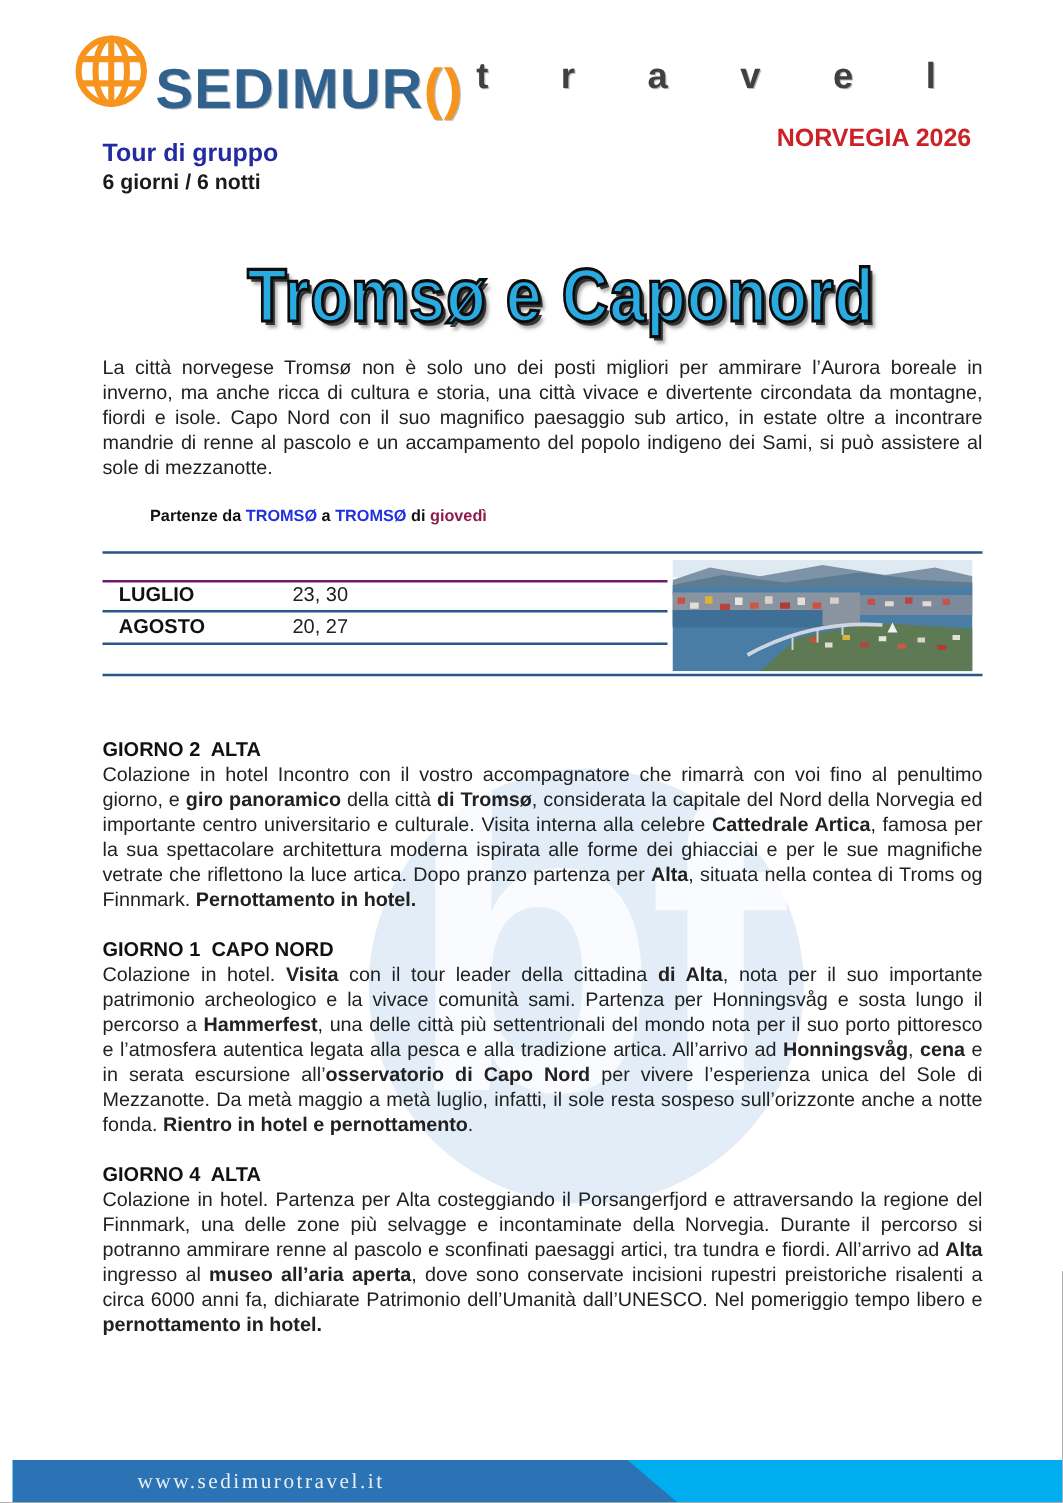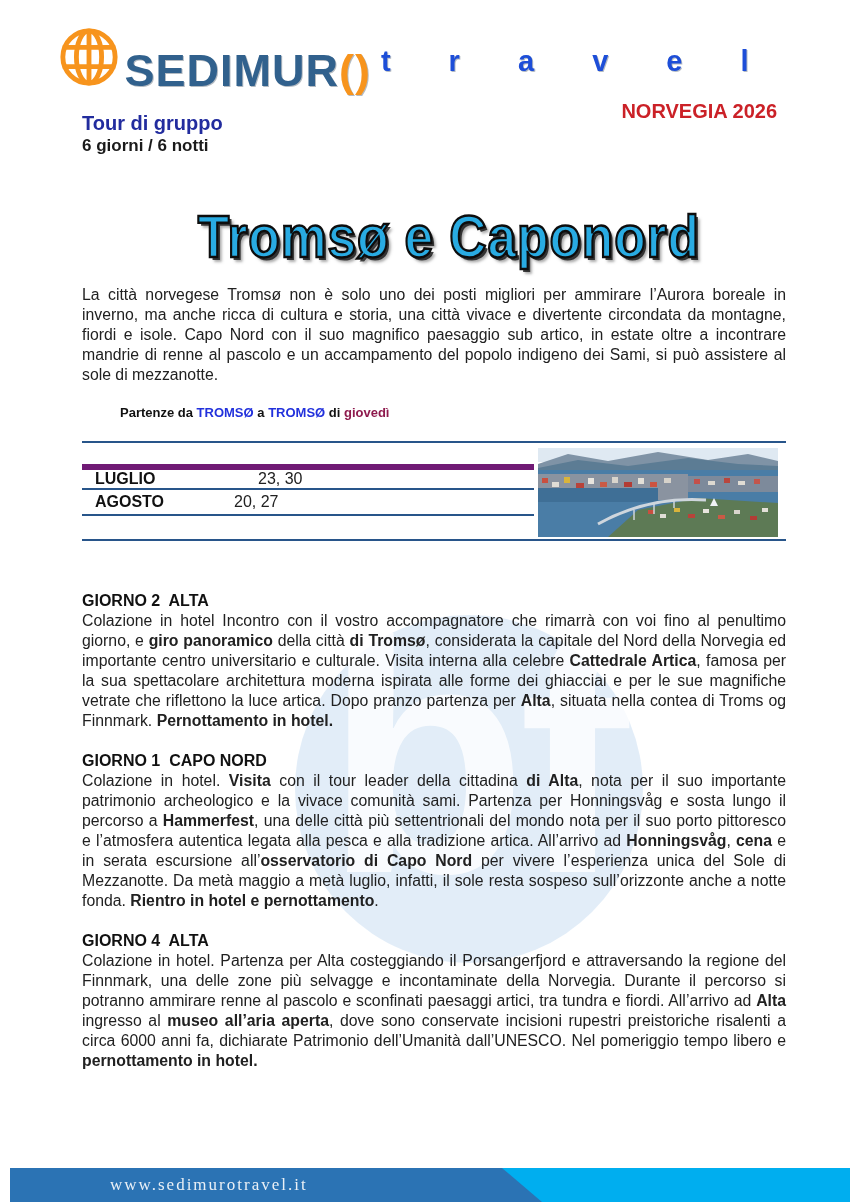--- a/index.html
+++ b/index.html
@@ -17,41 +17,41 @@
     color:rgba(255,255,255,0.78); letter-spacing:-8px;
     font-family:"Liberation Sans", sans-serif; }
   .content { position:relative; z-index:1; }
   
   .logo-row { display:flex; justify-content:center; align-items:center; padding-top:22px; margin-left:-18px; }
   .globe { width:62px; height:62px; margin-right:4px; }
   .brand-text { display:flex; flex-direction:row;margin-top:28px; }
   .brand-main { font-size:45px; font-weight:bold; color:#31618D; letter-spacing:1px;
      line-height:42px; text-shadow:1px 1px 0 rgba(40,60,80,0.35); }
   .brand-main .paren { color:#F7941D; }
-  .brand-sub { font-size:29px; font-weight:bold; color:#1d4ed8; letter-spacing:25px;
+  .brand-sub { font-size:29px; font-weight:bold; color:#404040; letter-spacing:25px;
      line-height:30px; padding-left:10px; margin-top:-4px; text-shadow:1px 1px 0 rgba(40,60,80,0.35);}
   .edition { position:absolute; top:100px; right:73px; font-size:20px; font-weight:bold; color:#CB2127; }
   .tour-type { margin:20px 0 0 82px; font-size:20px; font-weight:bold; color:#222C9E; }
   .duration { margin:1px 0 0 82px; font-size:17px; font-weight:bold; color:#1a1a1a; }
   
   .big-title { margin-top:46px; text-align:center;padding-left:48px; }
   .big-title span { display:inline-block; transform:scaleX(0.86); transform-origin:center;
     font-size:60px; font-weight:800; letter-spacing:1px; color:#29ABE2;
     -webkit-text-stroke:2.5px #0d0d0d; text-shadow:3px 3px 0 rgba(20,20,20,0.8), 5px 5px 3px rgba(90,90,90,0.5); }
   
   .intro { width:704px; margin:14px 0 0 82px; font-size:15.8px; line-height:20px;
     text-align:justify; color:#212121; }
   
   .departures { position:relative; width:704px; margin:20px 0 0 82px; height:136px; }
   .dep-heading { padding-left:38px; font-size:13px; font-weight:bold; color:#111; white-space:pre-wrap; }
   .rule-top { position:absolute; left:0; top:36px; width:100%; border-top:2.5px solid #28558A; }
   .rule-bottom { position:absolute; left:0; bottom:0; width:100%; border-top:2.5px solid #28558A; }
   .dep-table { position:absolute; left:0; top:59px; width:452px; }
   .dep-row { display:flex; height:26px; align-items:center; border-bottom:2px solid #28558A; }
-  .dep-row:first-child { border-top:6px solid #701a75;gap:24px; }
+  .dep-row:first-child { border-top:2px solid #701a75; }
   .dep-month { width:152px; padding-left:13px; font-size:16px; font-weight:bold; color:#111; }
   .dep-dates { font-size:16px; color:#212121; }
   .dep-photo { position:absolute; top:43px; right:8px; width:240px; height:89px; }
   
   .days { width:704px; margin:50px 0 0 82px; }
   .day { margin-bottom:20px; }
   .day h3 { font-size:16px; font-weight:bold; color:#111; line-height:20px; white-space:pre-wrap; }
   .day p { font-size:15.8px; line-height:20px; text-align:justify; color:#212121; }
   
   .footer { position:absolute; left:0; right:0; bottom:0; height:34px; background:#00AEEF; z-index:2;margin-left:10px; }

